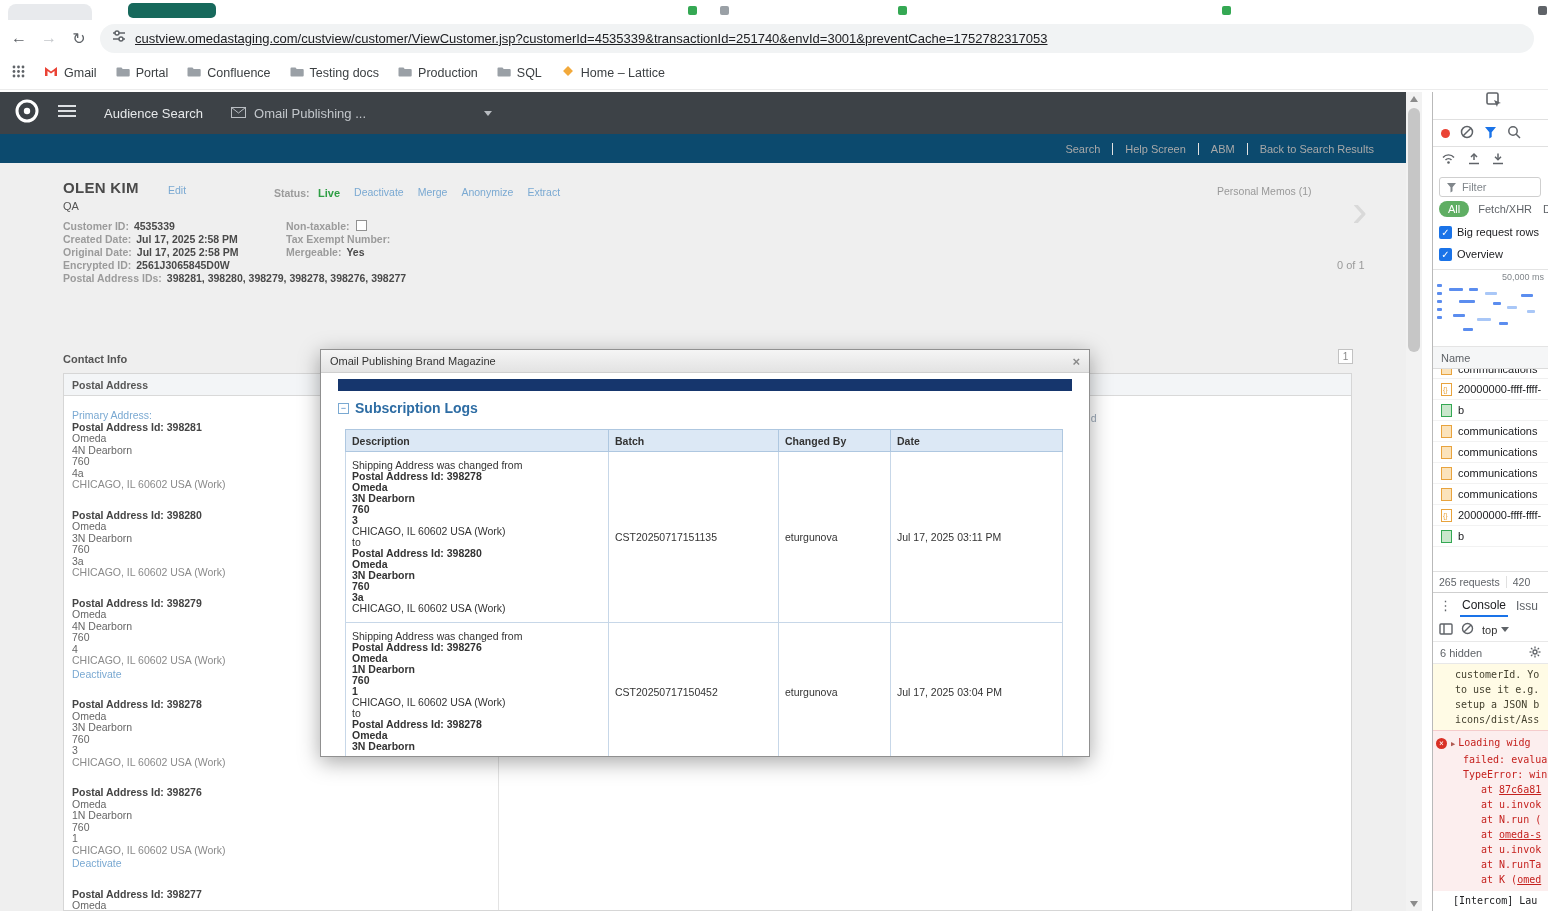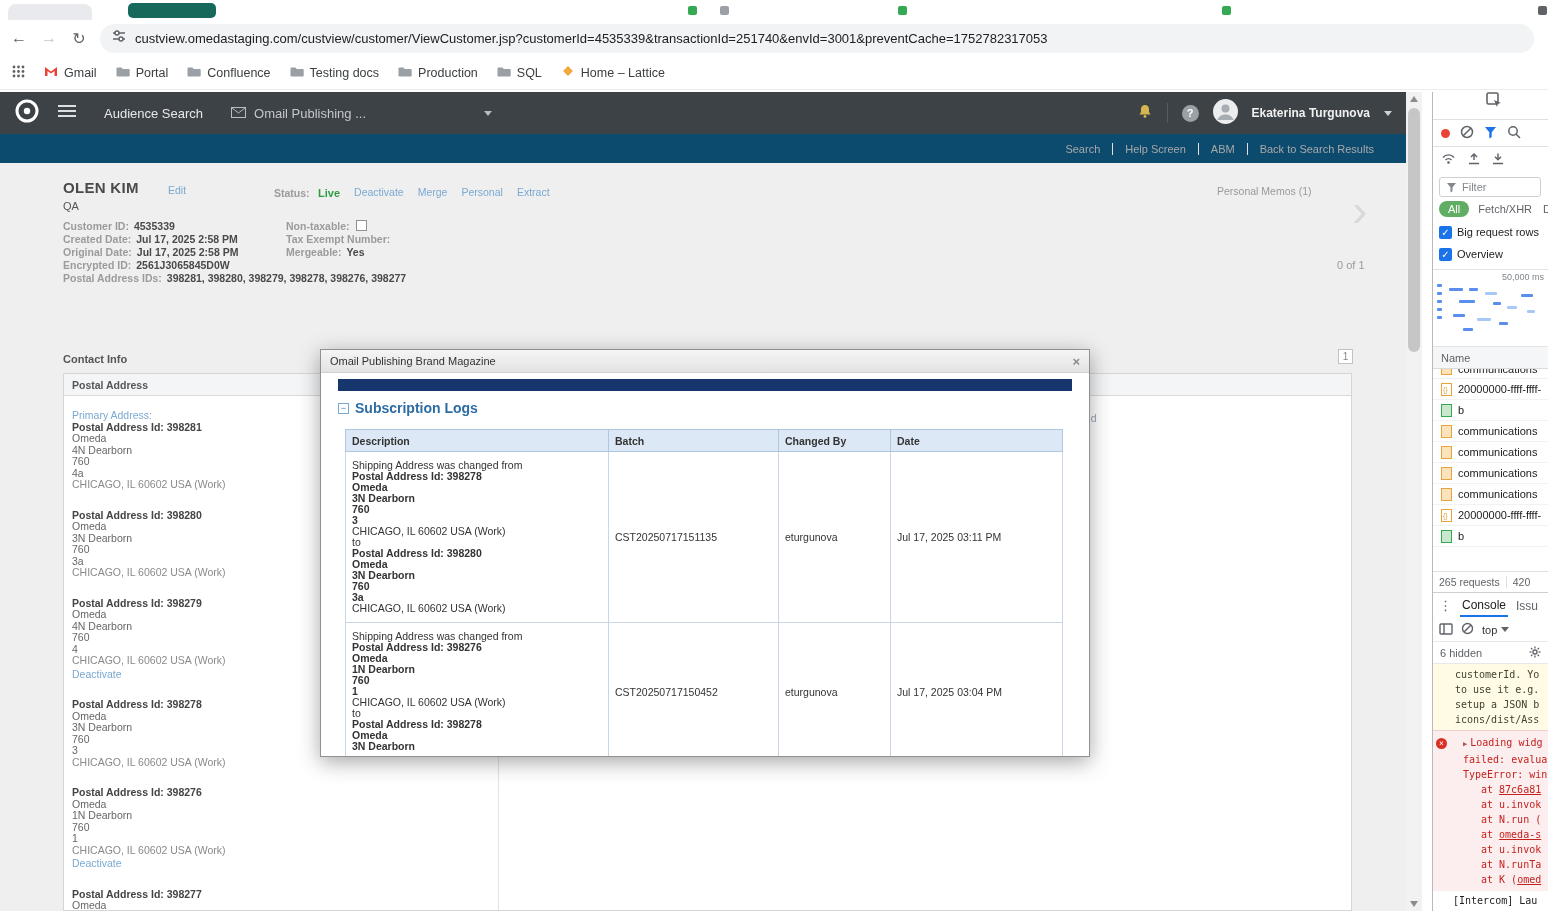--- a/index.html
+++ b/index.html
@@ -9,21 +9,21 @@
 
   
   .tabstrip { position:absolute; top:0; left:0; right:0; height:20px; background:#fff; }
   .tab-inactive { position:absolute; top:4px; left:8px; width:84px; height:16px; background:#e8eaed; border-radius:8px 8px 0 0; }
   .tab-group-chip { position:absolute; top:3px; left:128px; width:88px; height:15px; background:#17695c; border-radius:5px; }
   .fav { position:absolute; top:6px; width:9px; height:9px; border-radius:2px; }
   .btoolbar { position:absolute; top:20px; left:0; right:0; height:36px; background:#fff; display:flex; align-items:center; padding:0 10px; gap:12px; }
   .nav-glyph { font-size:16px; color:#5f6368; width:18px; text-align:center; }
   .nav-glyph.disabled { color:#c4c7cb; }
   .omnibox { flex:1; height:29px; background:#f1f3f4; border-radius:15px; display:flex; align-items:center; padding:0 12px; gap:9px; margin-right:4px; }
-  .url-text { font-size:13px; color:#202124; white-space:nowrap; overflow:hidden; }
+  .url-text { font-size:13px; color:#202124; white-space:nowrap; overflow:hidden;text-decoration:underline; }
   .bookmarks { position:absolute; top:56px; left:0; right:0; height:34px; background:#fff; display:flex; align-items:center; gap:19px; padding:0 12px; border-bottom:1px solid #ececec; }
   .bm { display:flex; align-items:center; gap:6px; font-size:12.5px; color:#3c4043; }
 
   
   .app { position:absolute; top:92px; left:0; width:1406px; height:819px; background:#efefef; overflow:hidden; }
   .appbar { position:absolute; top:0; left:0; right:0; height:42px; background:#3d4247; display:flex; align-items:center; padding:0 14px; }
   .appbar-title { font-size:13px; color:#e6e8ea; margin-left:28px; }
   .brand-group { display:flex; align-items:center; margin-left:28px; gap:8px; }
   .brand-label { font-size:13px; color:#c3c7cc; }
   .caret-dn { width:0; height:0; border-left:4px solid transparent; border-right:4px solid transparent; border-top:5px solid #b8bcc1; }
@@ -113,21 +113,21 @@
   .ctab-sel { font-size:12px; color:#202124; border-bottom:2px solid #1a73e8; padding:4px 2px 3px; }
   .ctab { font-size:12px; color:#5f6368; }
   .dt-ctb { height:24px; border-bottom:1px solid #e8e8e8; gap:8px; padding-left:6px; }
   .ctx { font-size:11px; color:#333; display:flex; align-items:center; gap:4px; }
   .dt-hidden { height:22px; border-bottom:1px solid #e8e8e8; display:flex; align-items:center; justify-content:space-between; padding:0 7px; color:#5f6368; }
   .mono { font-family:"DejaVu Sans Mono", monospace; }
   .dt-warn { background:#fffbe5; padding:3px 2px 3px 22px; font-size:10px; line-height:15px; color:#44412f; }
   .dt-err { background:#fceeee; border-top:1px solid #f5cccc; padding:4px 2px 4px 18px; font-size:10px; line-height:15px; color:#c5221f; position:relative; }
   .err-badge { position:absolute; left:3px; top:7px; width:11px; height:11px; border-radius:50%; background:#d93025; color:#fff; font-size:8px; line-height:11px; text-align:center; }
   .err-badge::before { content:"\00D7"; }
-  .eline { white-space:nowrap;margin-left:12px; }
+  .eline { white-space:nowrap; }
   .eline.ind { margin-left:12px; }
   .eline.at { margin-left:30px; }
   .tri { color:#b05a52; font-size:7px; margin-right:3px; }
   .tri::before { content:"\25B6"; }
   .elink { text-decoration:underline; }
   .dt-intercom { background:#fff; padding:2px 2px 2px 20px; font-size:10px; line-height:15px; color:#202124; white-space:nowrap; }
 
   
   .modal { position:absolute; left:320px; top:349px; width:770px; height:408px; background:#fff; border:1px solid #909090; box-shadow:0 5px 20px rgba(0,0,0,.35); z-index:40; overflow:hidden; }
   .modal-tb { height:23px; background:linear-gradient(#f5f5f5,#e3e3e3); border-bottom:1px solid #cfcfcf; display:flex; align-items:center; padding:0 9px; font-size:11px; color:#333; }
@@ -258,39 +258,20 @@
       </span>
       <span class="appbar-title">Audience Search</span>
       <span class="brand-group">
         <span><svg width="15" height="11">
               <rect x="0.5" y="0.5" width="14" height="10" fill="none" stroke="#b9bdc2"></rect>
               <path d="M0.5 0.5 L7.5 6 L14.5 0.5" fill="none" stroke="#b9bdc2"></path>
             </svg></span>
         <span class="brand-label">Omail Publishing ...</span>
         <span class="caret-dn" style="margin-left:110px;"></span>
       </span>
-      <span class="appbar-right">
-        <span>
-          <svg width="16" height="16">
-              <path d="M8 2c-2.5 0-4 1.8-4 4v3l-1.5 2.5h11L12 9V6c0-2.2-1.5-4-4-4z" fill="#d7b64f"></path>
-              <circle cx="8" cy="13.4" r="1.4" fill="#d7b64f"></circle>
-            </svg>
-        </span>
-        <span class="vsep"></span>
-        <span class="help-circle"></span>
-        <span>
-          <svg width="25" height="25">
-              <circle cx="12.5" cy="12.5" r="12.5" fill="#ebedef"></circle>
-              <circle cx="12.5" cy="9.5" r="4" fill="#a7adb3"></circle>
-              <path d="M4.5 21c1.5-4 4.5-5.5 8-5.5s6.5 1.5 8 5.5z" fill="#a7adb3"></path>
-            </svg>
-        </span>
-        <span class="user-name">Ekaterina Turgunova</span>
-        <span class="caret-dn" style="border-top-color:#cfd2d6;"></span>
-      </span>
     </div>
 
     <div class="subnav">
       <span class="subnav-item">Search</span>
       <span class="subnav-item">Help Screen</span>
       <span class="subnav-item">ABM</span>
       <span class="subnav-item">Back to Search Results</span>
     </div>
 
     <div class="content">
@@ -298,21 +279,21 @@
       <div class="edit-link">Edit</div>
       <div class="cust-sub">QA</div>
 
       <div class="status-row">
         <span>
           <span class="flabel">Status:</span>
           <span class="live">Live</span>
         </span>
         <span class="blue-link">Deactivate</span>
         <span class="blue-link">Merge</span>
-        <span class="blue-link">Personal</span>
+        <span class="blue-link">Anonymize</span>
         <span class="blue-link">Extract</span>
       </div>
 
       <div class="fields lcol">
         <div class="frow"><span class="flabel">Customer ID:</span><span class="fval">4535339</span></div>
         <div class="frow"><span class="flabel">Created Date:</span><span class="fval">Jul 17, 2025 2:58 PM</span></div>
         <div class="frow"><span class="flabel">Original Date:</span><span class="fval">Jul 17, 2025 2:58 PM</span></div>
         <div class="frow"><span class="flabel">Encrypted ID:</span><span class="fval">2561J3065845D0W</span></div>
         <div class="frow"><span class="flabel">Postal Address IDs:</span><span class="fval">398281, 398280, 398279, 398278, 398276, 398277</span></div>
       </div>

